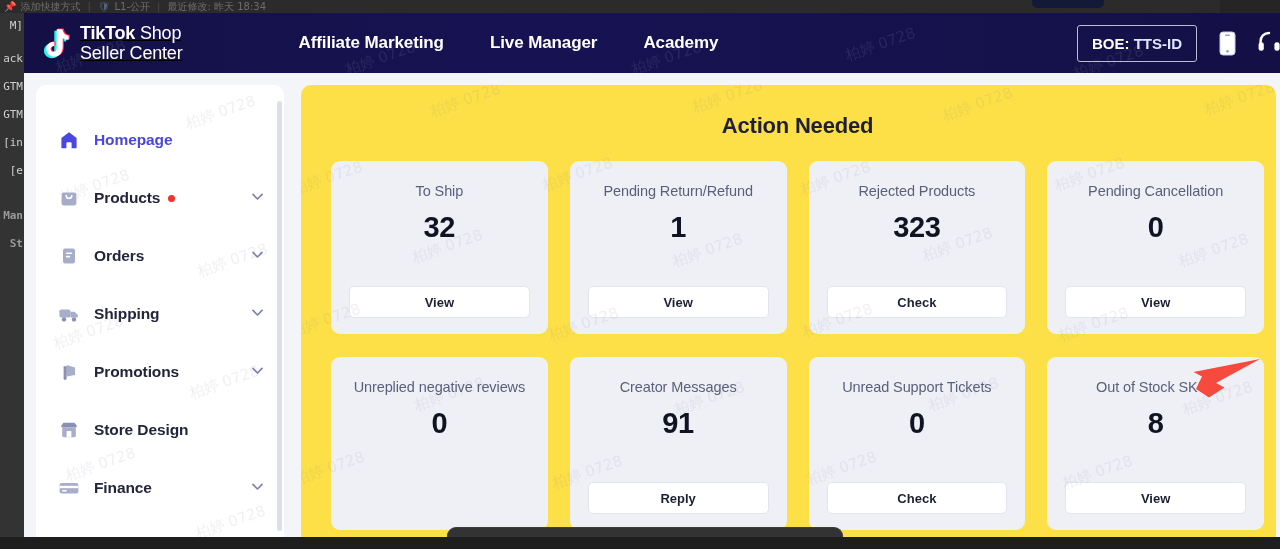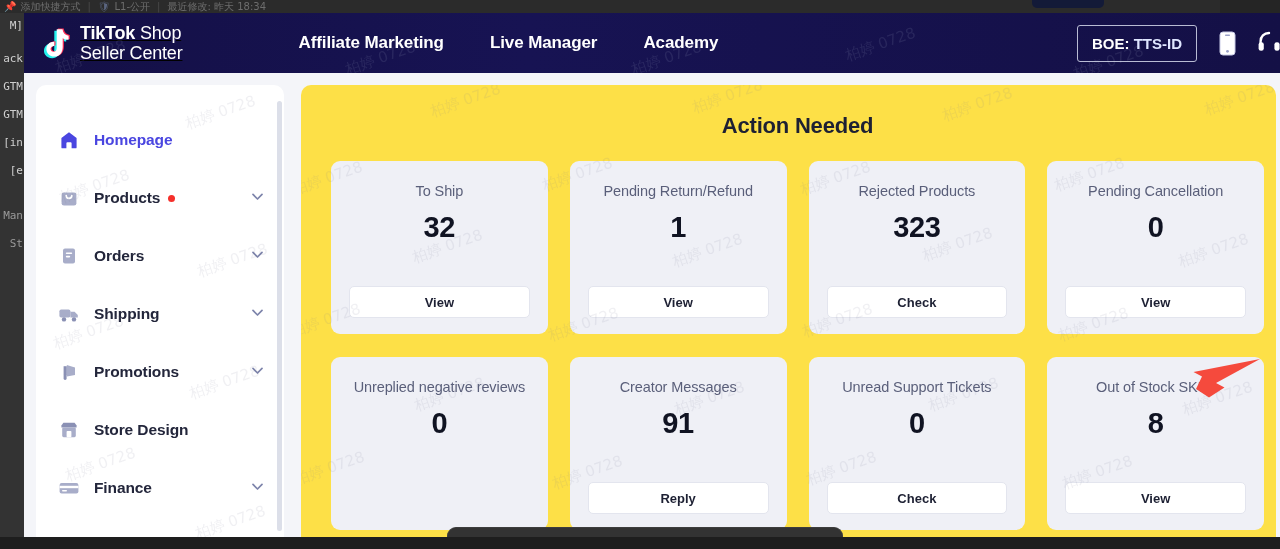--- a/index.html
+++ b/index.html
@@ -43,21 +43,21 @@
   .os-leftpanel {
     position: absolute; left: 0; top: 13px; width: 24px; height: 524px;
     background: #333333;
     overflow: hidden;
   }
   .os-leftpanel .ln {
     position: absolute; right: 1px;
     font-size: 11px; color: #cfcfcf; white-space: nowrap;
     font-family: "DejaVu Sans Mono", monospace;
   }
-  .os-leftpanel .ln.dim { color: #9a9a9a; }
+  .os-leftpanel .ln.dim { color: #9a9a9a; font-weight: bold; }
   .os-bottombar {
     position: absolute; left: 0; bottom: 0; width: 1280px; height: 12px;
     background: #1e1e1e;
   }
   .os-dock {
     position: absolute; left: 447px; bottom: 0px; width: 396px; height: 22px;
     background: #333333; border-radius: 9px 9px 0 0;
     border: 1px solid #3d3d3d; border-bottom: none;
   }
 

